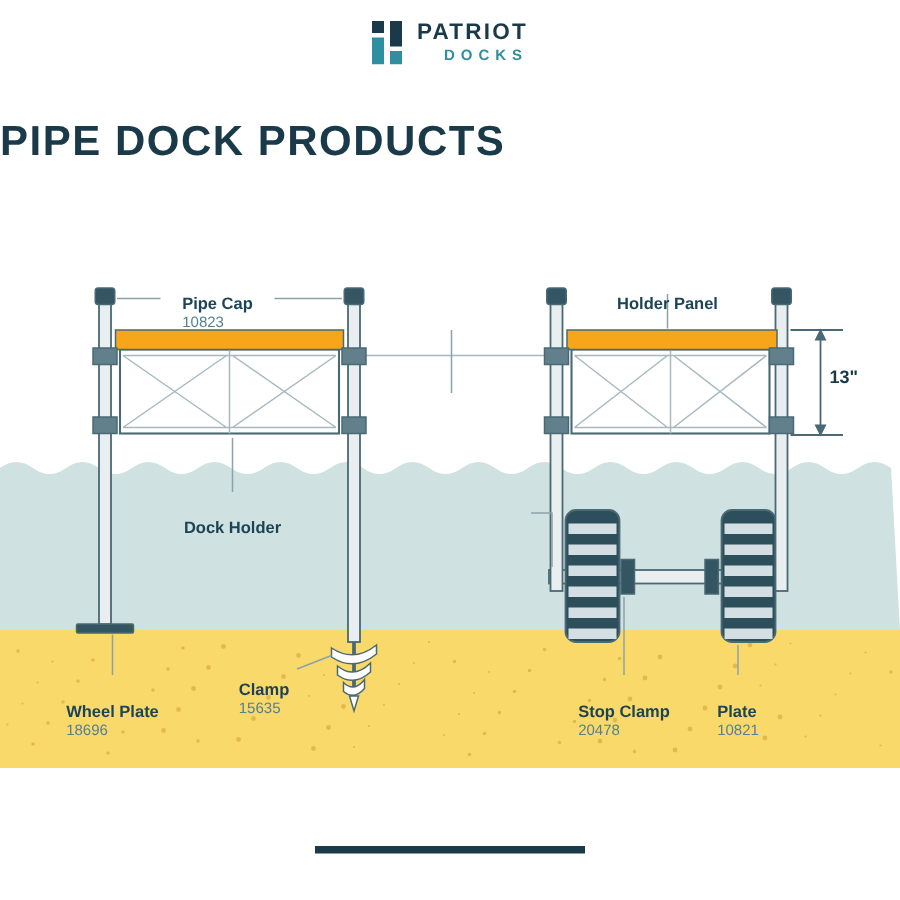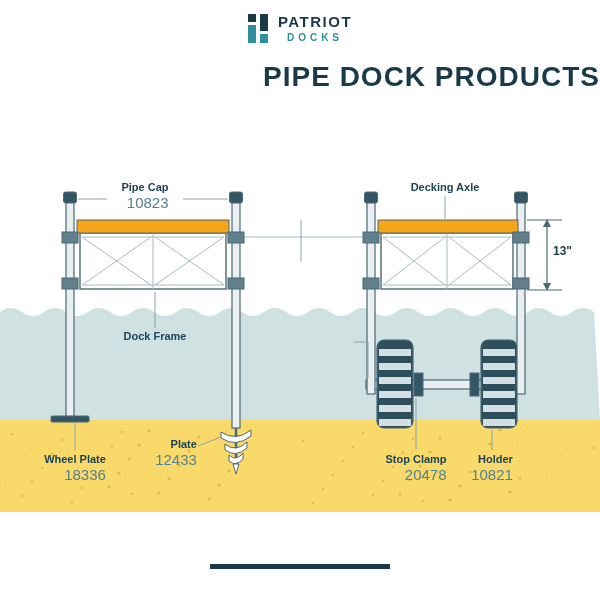--- a/index.html
+++ b/index.html
@@ -2,30 +2,30 @@
 <html style="--ink: #1a3a4a; --teal: #2f8ea0; --label: #1c4456; --sku: #54818f; --line: #4a6974; --light-line: #a7b9bf; --leader: #8aa2ab; --deck-orange: #f7a619; --water: #cfe1e1; --sand: #f9d969; --speckle: #e2b94e; --wheel: #2d4f5c; --wheel-stripe: #d3dfe2; --metal: #e9eff1; --clamp: #61808c; --dark-part: #335662;"><head>
 <meta charset="utf-8">
 <style>
   html,body{margin:0;padding:0;}
   body{
     width:600px;height:600px;position:relative;overflow:hidden;background:#ffffff;
     font-family:"Liberation Sans",sans-serif;
   }
   .header{position:absolute;top:13px;left:0;width:100%;display:flex;justify-content:center;align-items:center;gap:9px;}
   .logo-icon svg{display:block;}
-  .brand-text{display:flex;flex-direction:column;align-items:center;}
+  .brand-text{display:flex;flex-direction:column;align-items:flex-end;}
   .brand-name{font-size:15px;font-weight:800;letter-spacing:1.5px;color:var(--ink);}
   .brand-sub{font-size:10px;font-weight:700;letter-spacing:4px;color:var(--teal);margin-top:2px;}
-  .title{position:absolute;top:61px;left:0;width:100%;text-align:right;
+  .title{position:absolute;top:78px;left:0;width:100%;text-align:left;
          font-size:28px;font-weight:800;letter-spacing:1px;color:var(--ink);}
   .diagram{position:absolute;top:140px;left:0;width:600px;height:460px;}
   .diagram svg{position:absolute;top:0;left:0;}
-  .part-label{position:absolute;transform:translateX(-50%);text-align:right;white-space:nowrap;line-height:1.2;}
+  .part-label{position:absolute;transform:translateX(-50%);text-align:left;white-space:nowrap;line-height:1.2;margin-top:16px;}
   .part-label .nm{font-size:11px;font-weight:700;color:var(--label);}
-  .part-label .sku{font-size:15px;font-weight:400;color:var(--sku);}
+  .part-label .sku{font-size:10px;font-weight:400;color:var(--sku);}
   .dim-label{position:absolute;transform:none;font-size:12px;font-weight:700;color:var(--ink);}
   .footer-bar{position:absolute;left:210px;top:564px;width:180px;height:5px;background:var(--ink);}
 
   
   .water{fill:var(--water);}
   .sand{fill:var(--sand);}
   .speck{fill:var(--speckle);}
   .pipe{fill:var(--metal);stroke:var(--line);stroke-width:1.2;}
   .cap{fill:var(--dark-part);stroke:var(--line);stroke-width:1;}
   .deck{fill:var(--deck-orange);stroke:var(--line);stroke-width:1;}
@@ -238,37 +238,37 @@
       <path class="leader" d="M416 310 V258"></path>
       <path class="leader" d="M492 310 V290"></path>
     </g>
   </svg>
 
   <div class="part-label" style="left:145px;top:41px">
     <div class="nm">Pipe Cap</div>
     <div class="sku">10823</div>
   </div>
   <div class="part-label" style="left:445px;top:41px">
-    <div class="nm">Decking Axle</div>
+    <div class="nm">Holder Panel</div>
   </div>
   <div class="part-label" style="left:155px;top:190px">
-    <div class="nm">Dock Frame</div>
+    <div class="nm">Dock Holder</div>
   </div>
   <div class="part-label" style="left:75px;top:313px">
     <div class="nm">Wheel Plate</div>
-    <div class="sku">18336</div>
+    <div class="sku">18696</div>
   </div>
   <div class="part-label" style="left:176px;top:298px">
-    <div class="nm">Plate</div>
-    <div class="sku">12433</div>
+    <div class="nm">Clamp</div>
+    <div class="sku">15635</div>
   </div>
   <div class="part-label" style="left:416px;top:313px">
     <div class="nm">Stop Clamp</div>
     <div class="sku">20478</div>
   </div>
   <div class="part-label" style="left:492px;top:313px">
-    <div class="nm">Holder</div>
+    <div class="nm">Plate</div>
     <div class="sku">10821</div>
   </div>
   <div class="dim-label" style="left:553px;top:104px">13"</div>
 </div>
 
 <div class="footer-bar"></div>
 
 </body></html>

